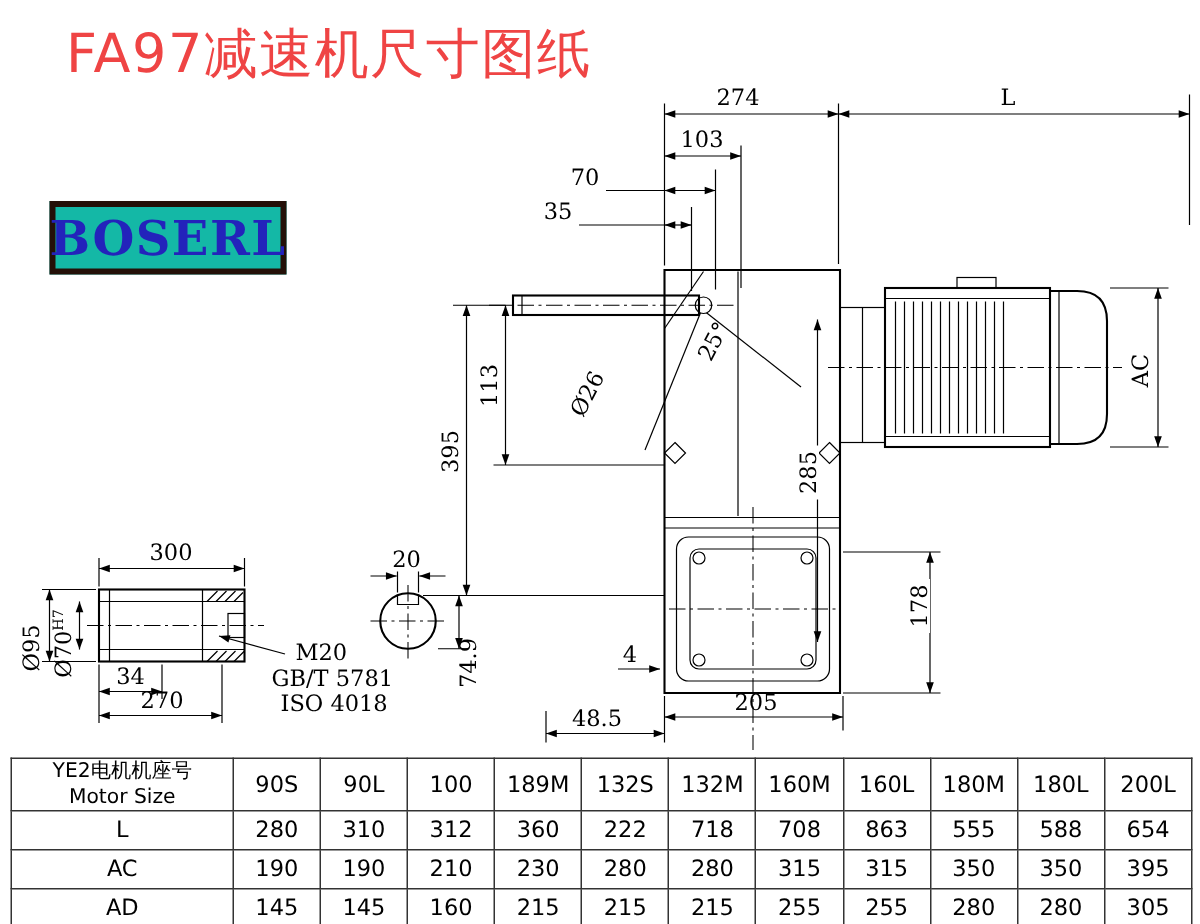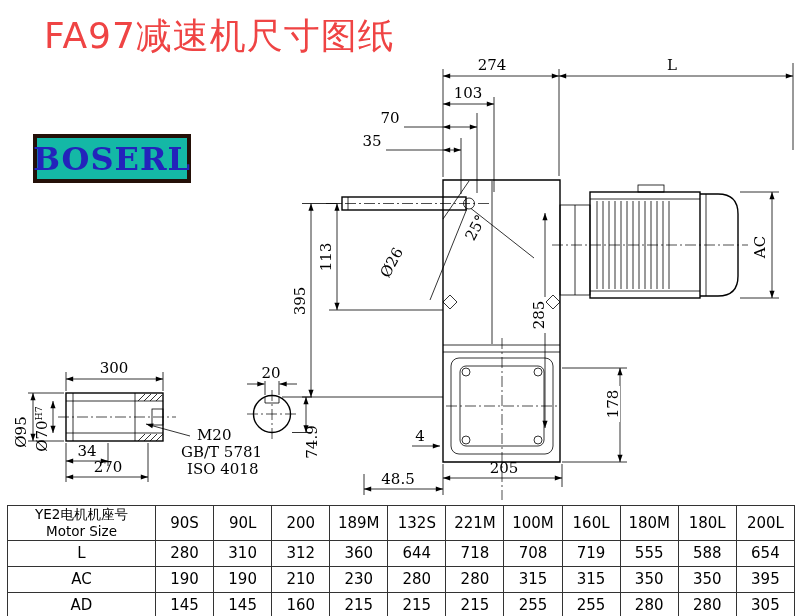--- a/index.html
+++ b/index.html
@@ -200,40 +200,40 @@
       <col>
   </colgroup>
   <tbody>
     <tr class="hdr">
       <td class="hc">
         <div>YE2电机机座号</div>
         <div>Motor Size</div>
       </td>
       <td>90S</td>
       <td>90L</td>
-      <td>200</td>
+      <td>100</td>
       <td>189M</td>
       <td>132S</td>
-      <td>221M</td>
-      <td>100M</td>
+      <td>132M</td>
+      <td>160M</td>
       <td>160L</td>
       <td>180M</td>
       <td>180L</td>
       <td>200L</td>
     </tr>
     <tr>
       <td>L</td>
       <td>280</td>
       <td>310</td>
       <td>312</td>
       <td>360</td>
-      <td>644</td>
+      <td>222</td>
       <td>718</td>
       <td>708</td>
-      <td>719</td>
+      <td>863</td>
       <td>555</td>
       <td>588</td>
       <td>654</td>
     </tr>
     <tr>
       <td>AC</td>
       <td>190</td>
       <td>190</td>
       <td>210</td>
       <td>230</td>

